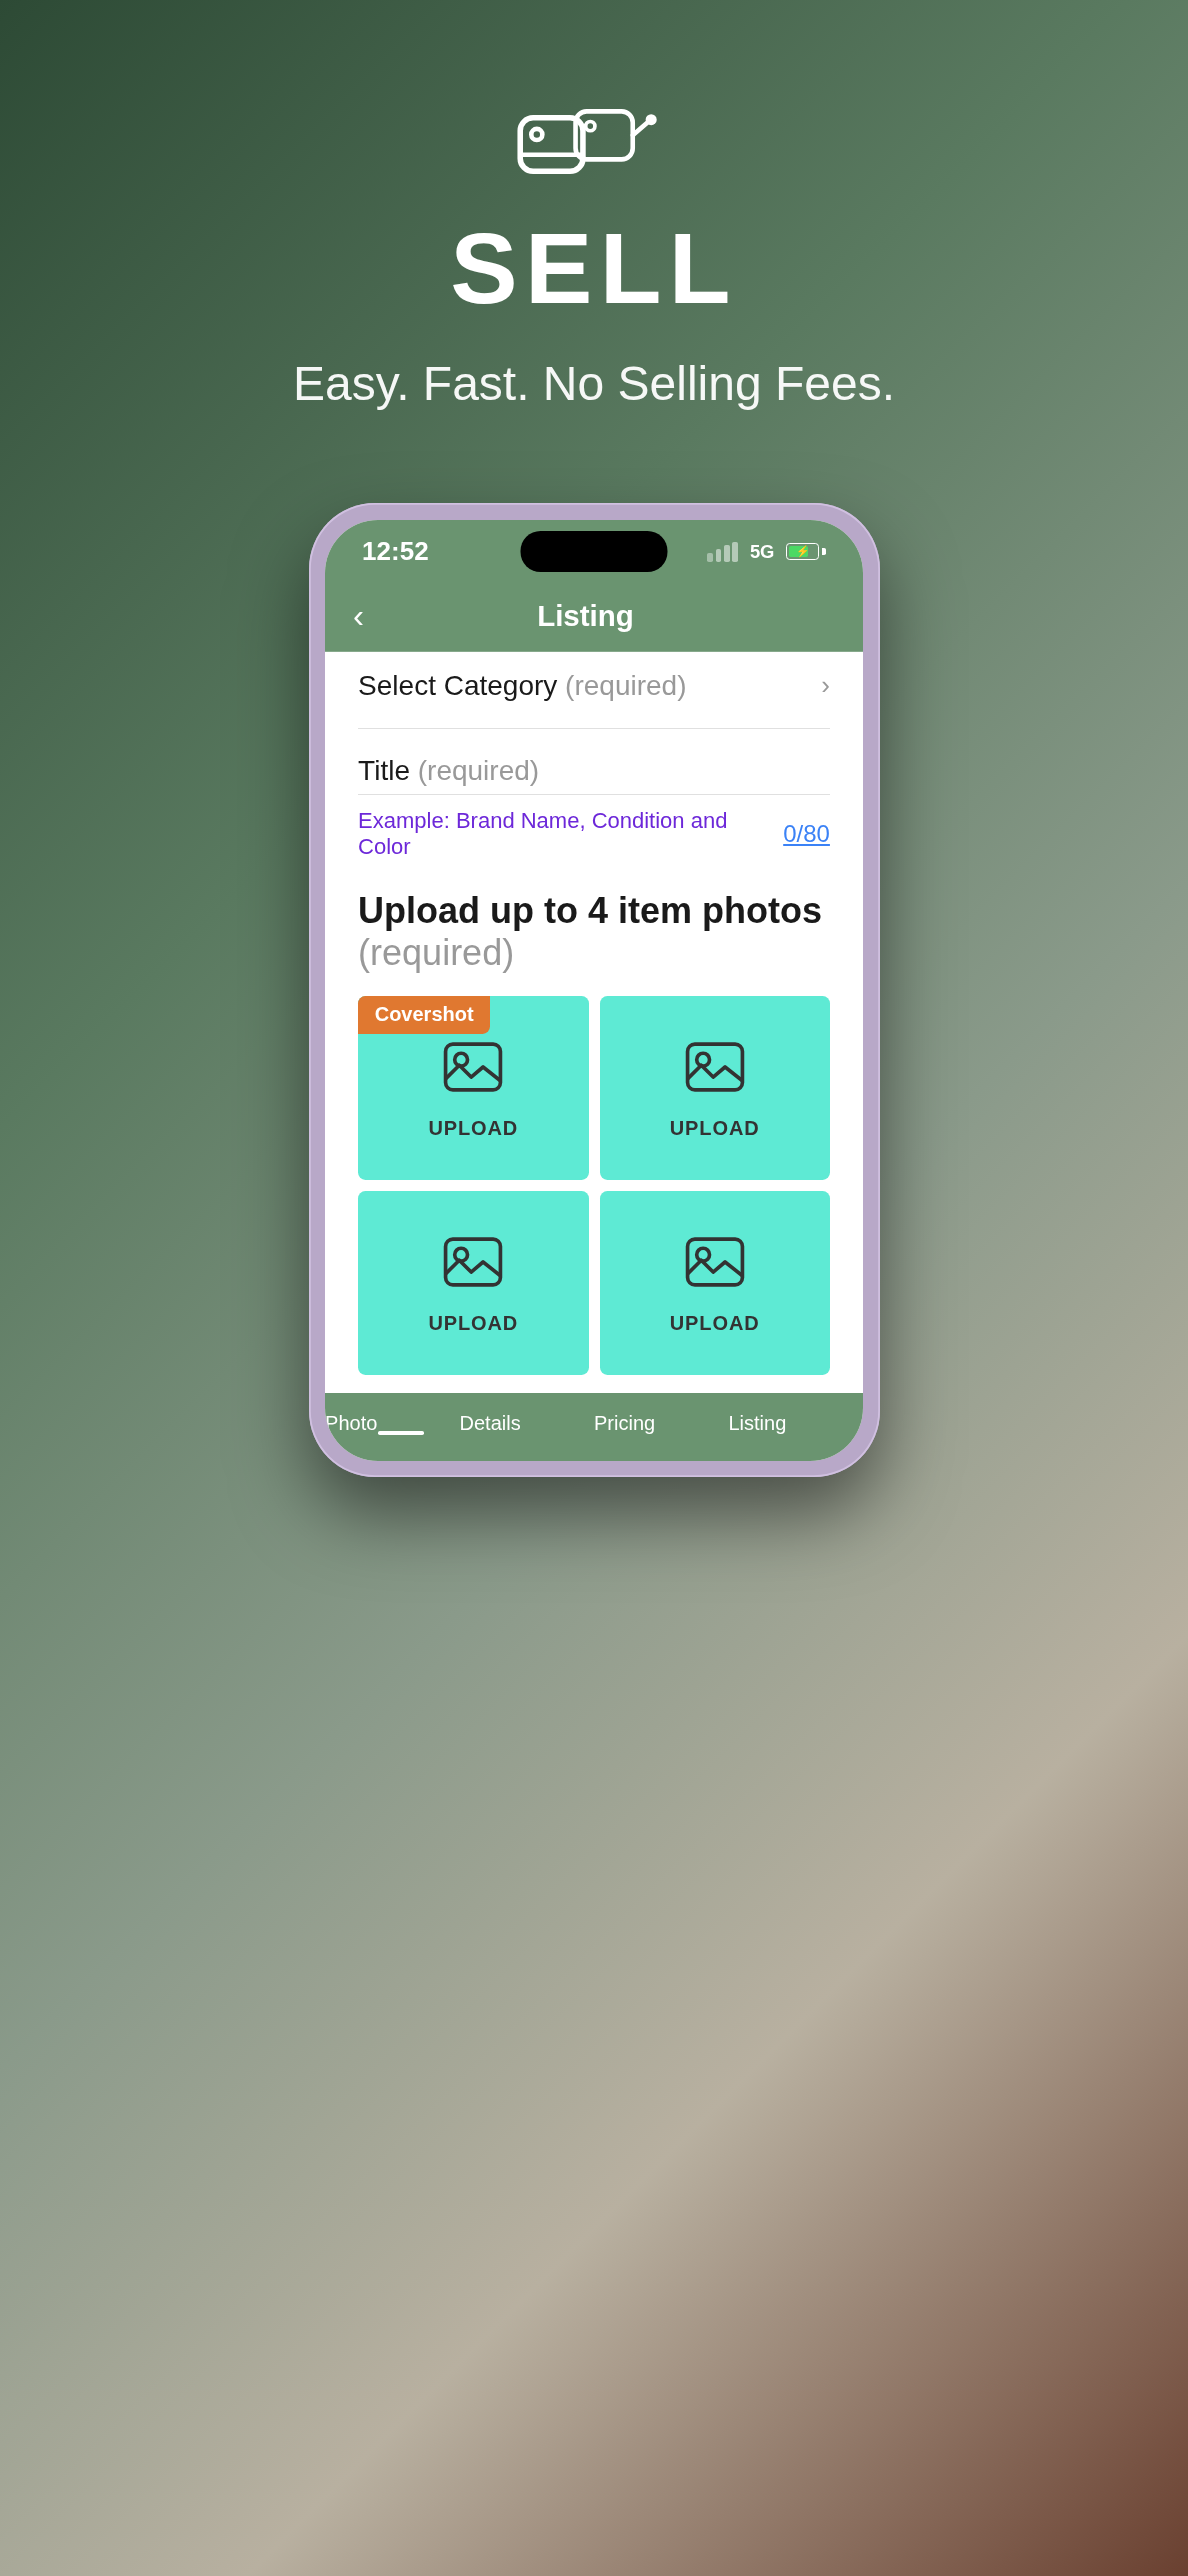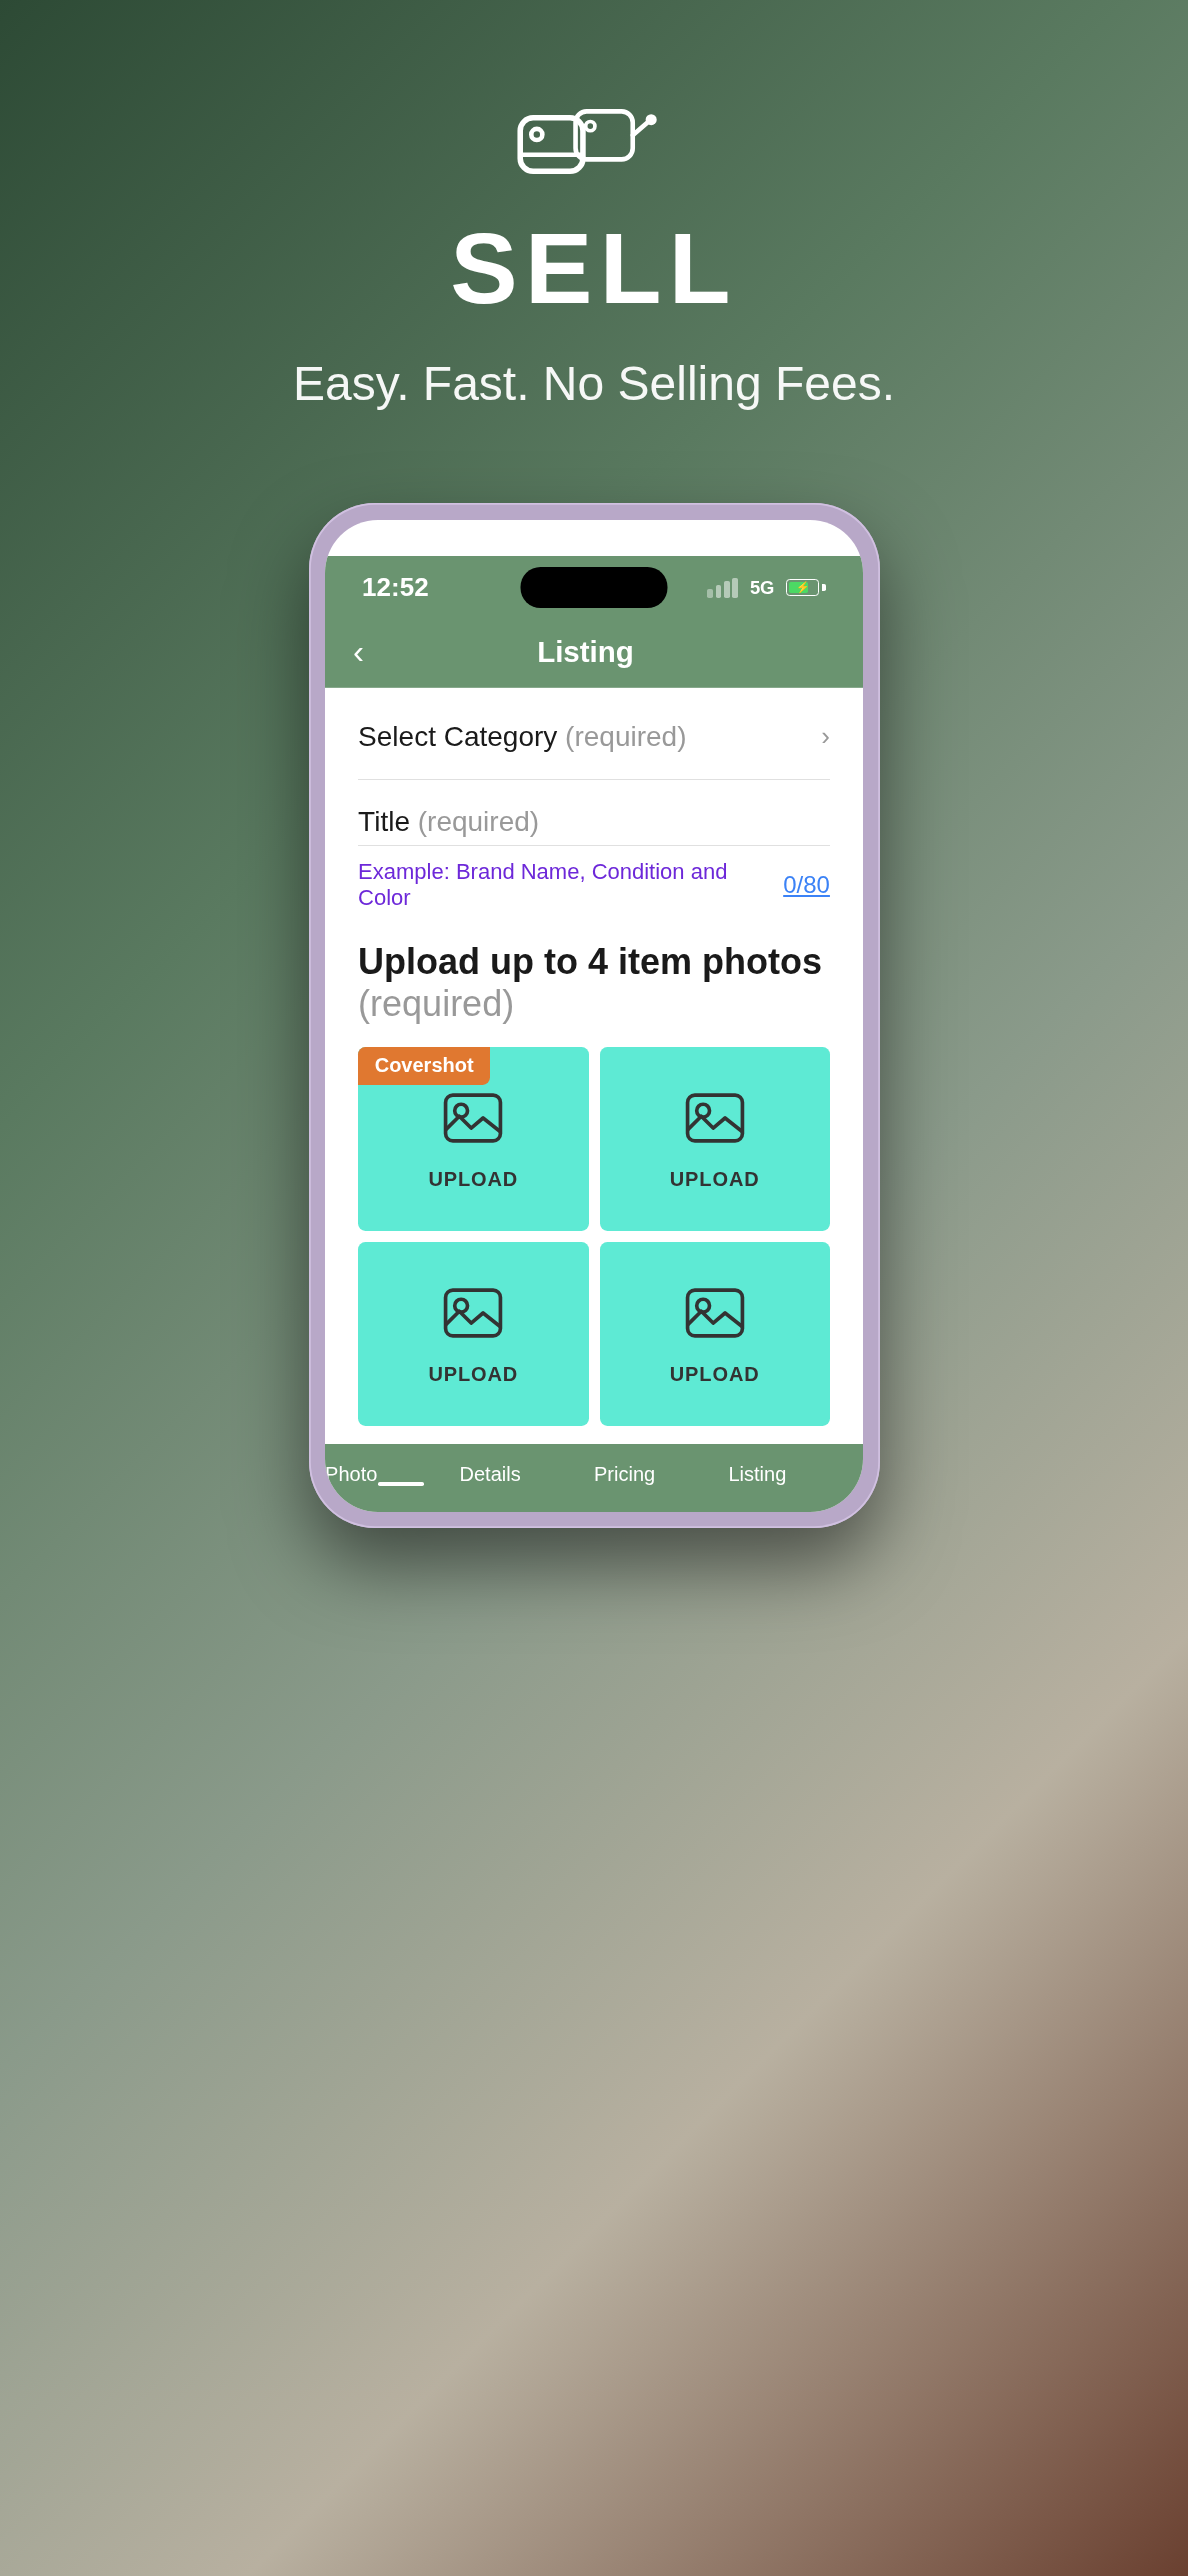--- a/index.html
+++ b/index.html
@@ -82,21 +82,20 @@
     }
 
     
     .status-bar {
       background: #6a9470;
       display: flex;
       align-items: center;
       justify-content: space-between;
       padding: 16.6px 37px 13px 37px;
       position: relative;
-      margin-top: 36px;
     }
 
     .status-time {
       color: #ffffff;
       font-size: 26px;
       font-weight: 600;
     }
 
     .dynamic-island {
       position: absolute;
@@ -206,21 +205,21 @@
     .content-area {
       background: #ffffff;
       padding: 0 33px;
     }
 
     
     .category-row {
       display: flex;
       align-items: center;
       justify-content: space-between;
-      padding: 33px 0 26px 0;
+      padding: 18px 0 26px 0;
       border-bottom: 0.9px solid #e0e0e0;
     }
 
     .category-label {
       font-size: 28px;
       color: #1a1a1a;
       font-weight: 400;
     }
 
     .category-label .required {

